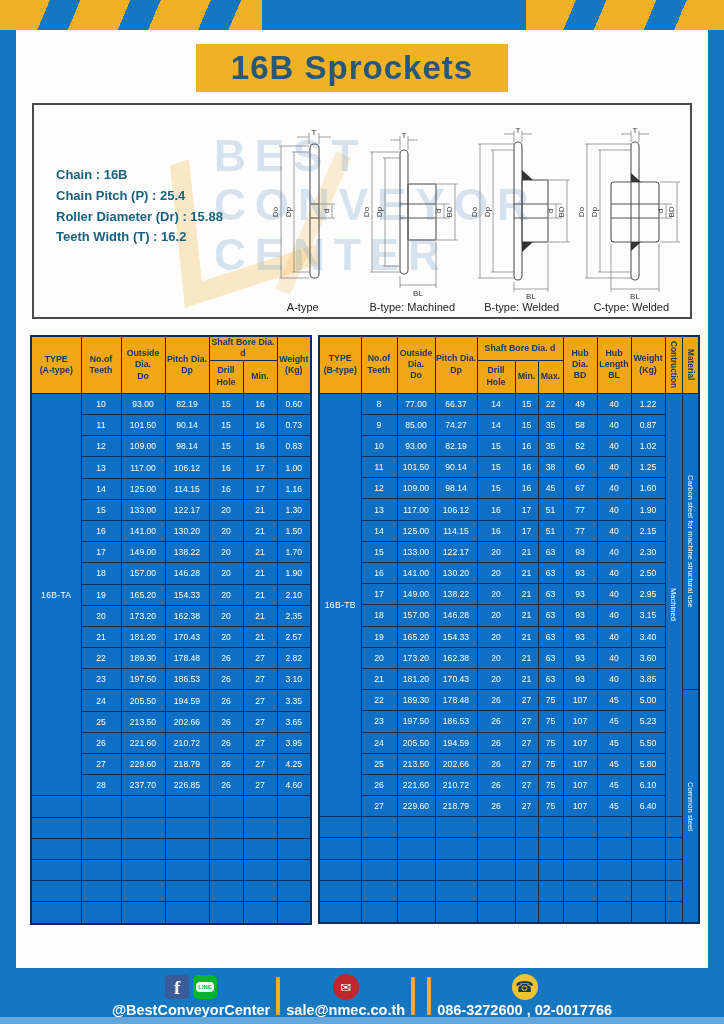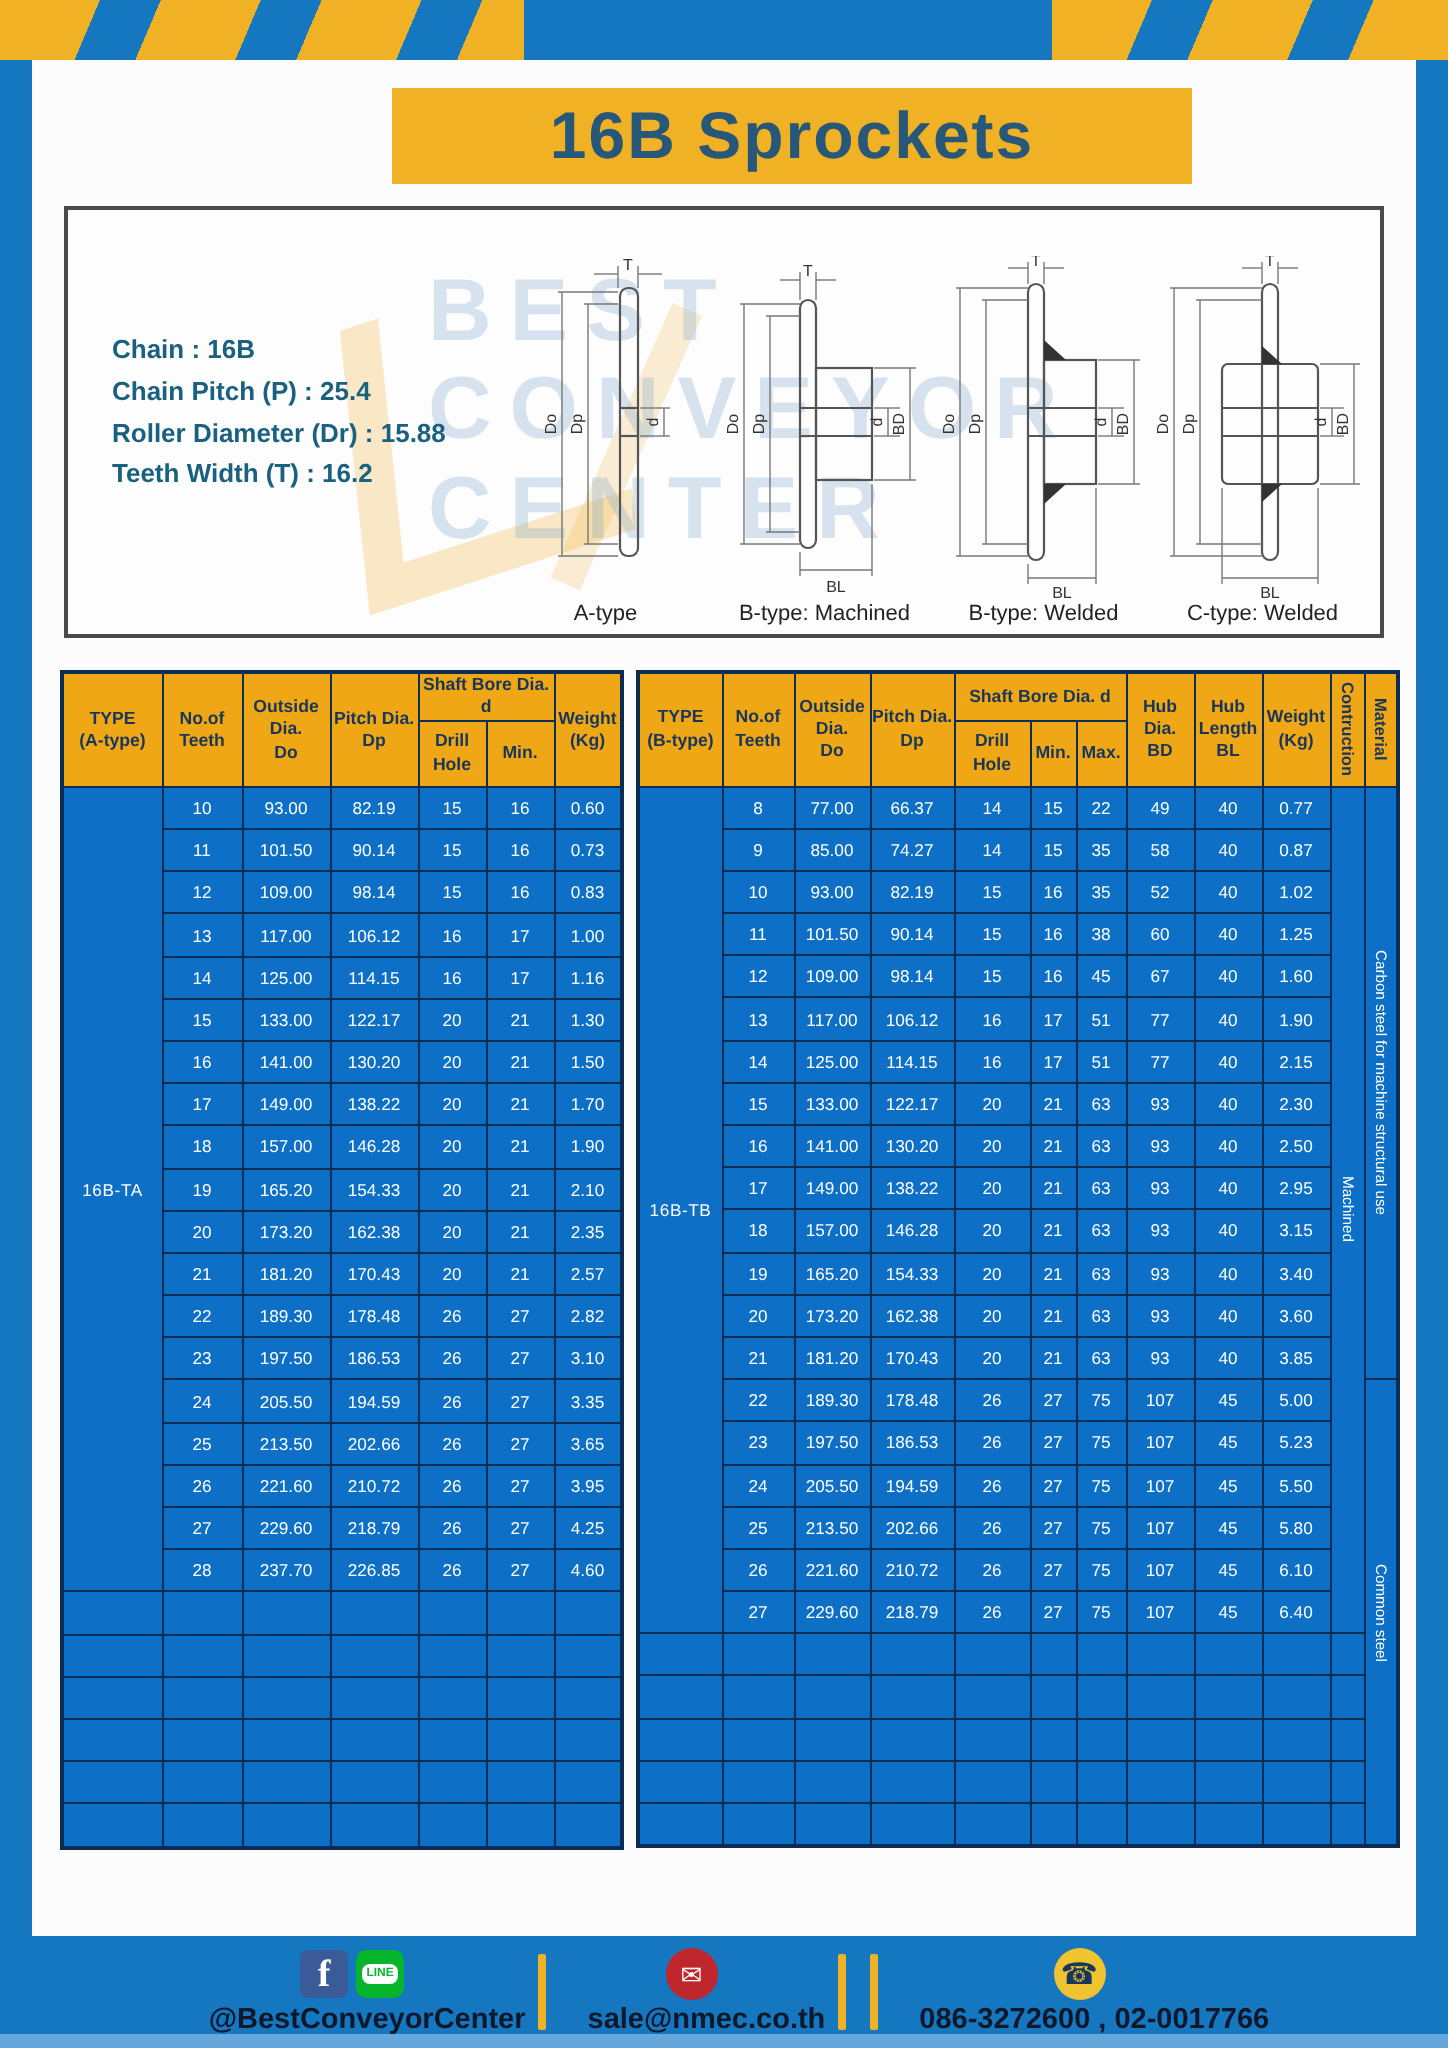--- a/index.html
+++ b/index.html
@@ -7,21 +7,21 @@
 
   
   .stripes{position:absolute;top:0;height:30px;background:repeating-linear-gradient(113deg,#f0b125 0 46px,#1577c0 46px 74px);}
   .stripes.left{left:0;width:262px;}
   .stripes.right{right:0;width:198px;}
 
   
   .page{position:absolute;left:16px;top:30px;width:692px;height:938px;background:#fcfcfc;}
 
   
-  .banner{position:absolute;left:180px;top:14px;width:400px;height:48px;background:#f0b125;
+  .banner{position:absolute;left:180px;top:14px;width:312px;height:48px;background:#f0b125;
           display:flex;align-items:center;justify-content:center;}
   .banner-title{font-size:33px;font-weight:bold;color:#27587a;letter-spacing:1px;}
 
   
   .panel{position:absolute;left:16px;top:73px;width:656px;height:212px;border:2px solid #4a4a4a;background:#fdfdfd;overflow:hidden;}
   .spec-block{position:absolute;left:12px;top:60px;z-index:2;}
   .spec-line{font-size:13px;font-weight:bold;color:#19617f;line-height:1.6;white-space:nowrap;margin-left:10px;}
 
   .watermark{position:absolute;left:180px;top:26px;z-index:0;color:rgba(125,168,205,0.30);
              font-weight:800;font-size:44px;letter-spacing:9px;line-height:1.12;}
@@ -51,21 +51,21 @@
   .dtable td{background:#0d70c6;color:#ffffff;font-size:8.6px;height:20.2px;}
   .type-cell{font-size:9.5px;letter-spacing:0.3px;}
   .vert{writing-mode:vertical-rl;}
   th.vert{font-size:8.3px;}
   td.vert{font-size:7.6px;line-height:1;}
 
   
   .footer{position:absolute;left:0;top:968px;width:724px;height:56px;background:#1577c0;
           display:flex;align-items:center;justify-content:center;}
   .fsec{display:flex;flex-direction:column;align-items:center;justify-content:center;gap:2px;}
-  .fsec .txt{color:#0f172a;font-weight:bold;font-size:14.5px;white-space:nowrap;margin-left:15px;}
+  .fsec .txt{color:#ffffff;font-weight:bold;font-size:14.5px;white-space:nowrap;}
   .fsep{width:4px;height:38px;background:#f0b125;margin:0 6px;border-radius:1px;}
   .iconrow{display:flex;gap:4px;align-items:center;height:26px;}
   .icon-fb{width:24px;height:24px;background:#3a5a98;color:#fff;border-radius:4px;
            font-weight:bold;font-size:19px;display:flex;align-items:flex-end;justify-content:center;font-family:"Liberation Serif",serif;}
   .icon-line{width:24px;height:24px;background:#06b52c;border-radius:5px;display:flex;align-items:center;justify-content:center;}
   .icon-line span{background:#fff;color:#06b52c;font-size:6px;font-weight:bold;border-radius:4px;padding:2px 2px;}
   .icon-round{width:26px;height:26px;border-radius:50%;display:flex;align-items:center;justify-content:center;}
   .icon-mail{background:#c0272d;color:#fff;font-size:13px;}
   .icon-globe{background:#29a9e0;}
   .icon-phone{background:#f0c330;color:#17365a;font-size:15px;}
@@ -552,21 +552,21 @@
           <tr>
             <td class="type-cell" rowspan="20">16B-TB</td>
             <td>8</td>
             <td>77.00</td>
             <td>66.37</td>
             <td>14</td>
             <td>15</td>
             <td>22</td>
             <td>49</td>
             <td>40</td>
-            <td>0.77</td>
+            <td>1.22</td>
             <td class="vert" rowspan="20">Machined</td>
             <td class="vert" rowspan="14">Carbon steel for machine structural use</td>
           </tr>
           <tr>
             <td>9</td>
             <td>85.00</td>
             <td>74.27</td>
             <td>14</td>
             <td>15</td>
             <td>35</td>

